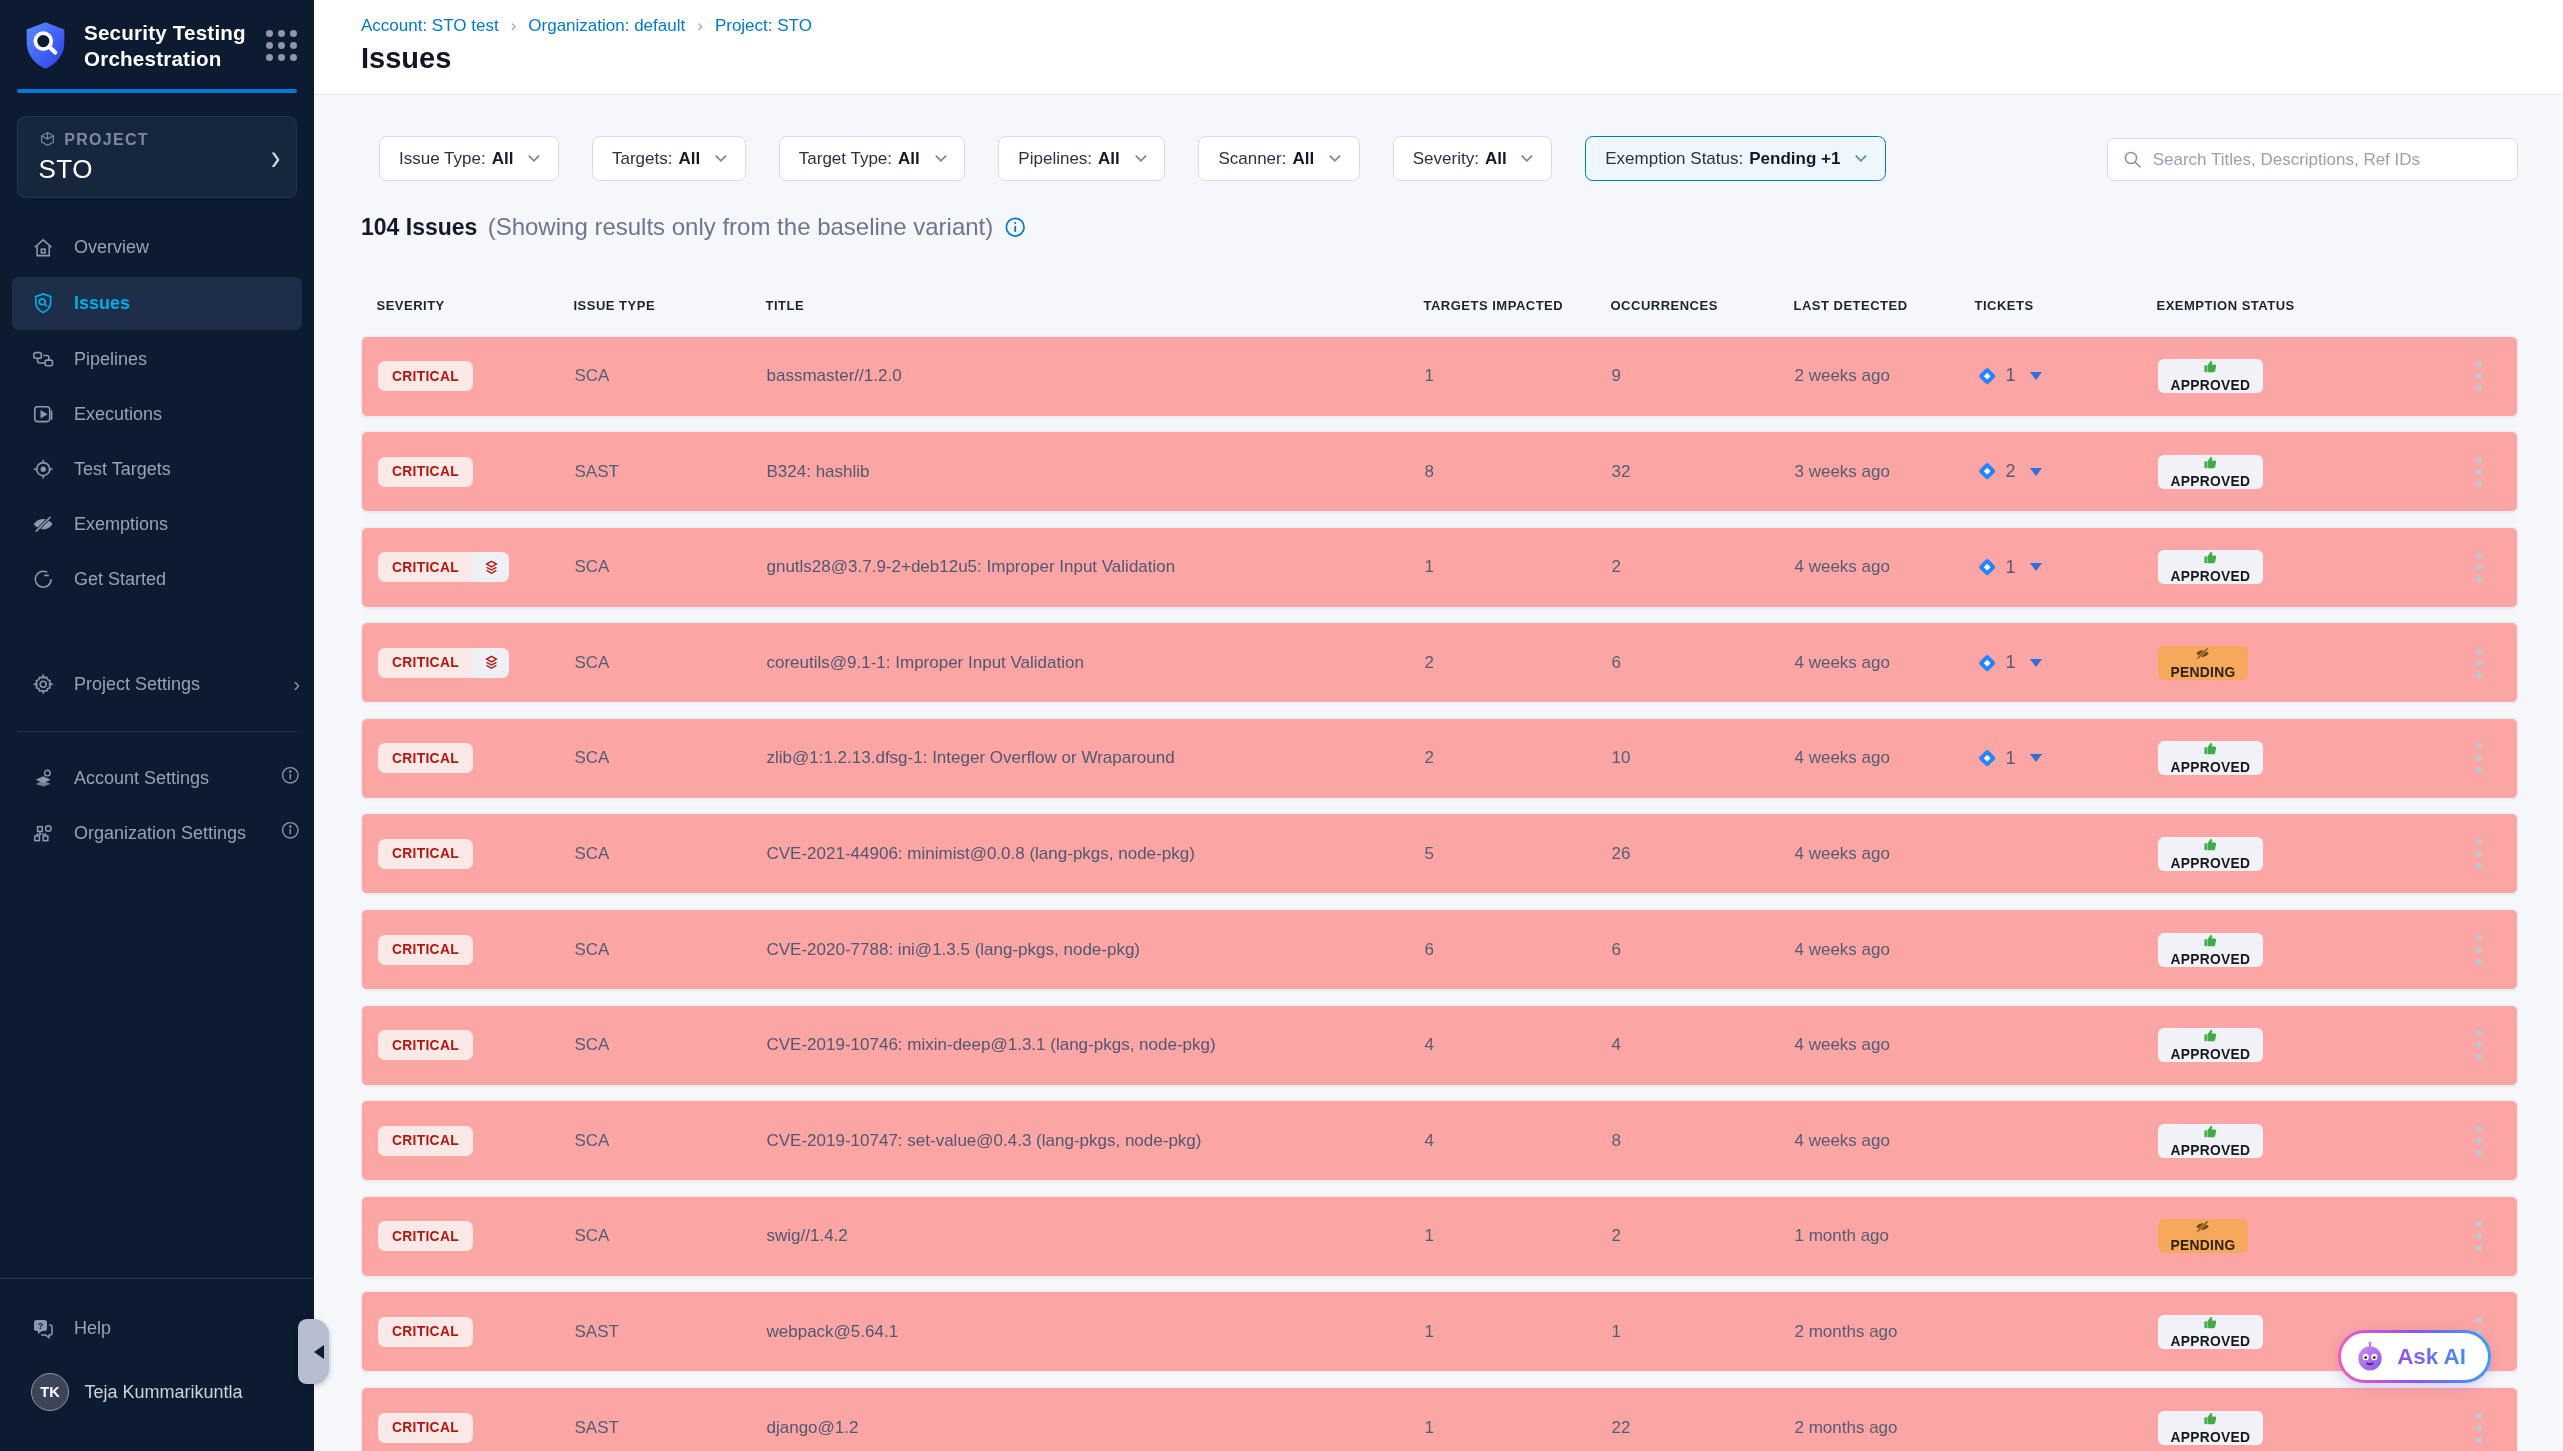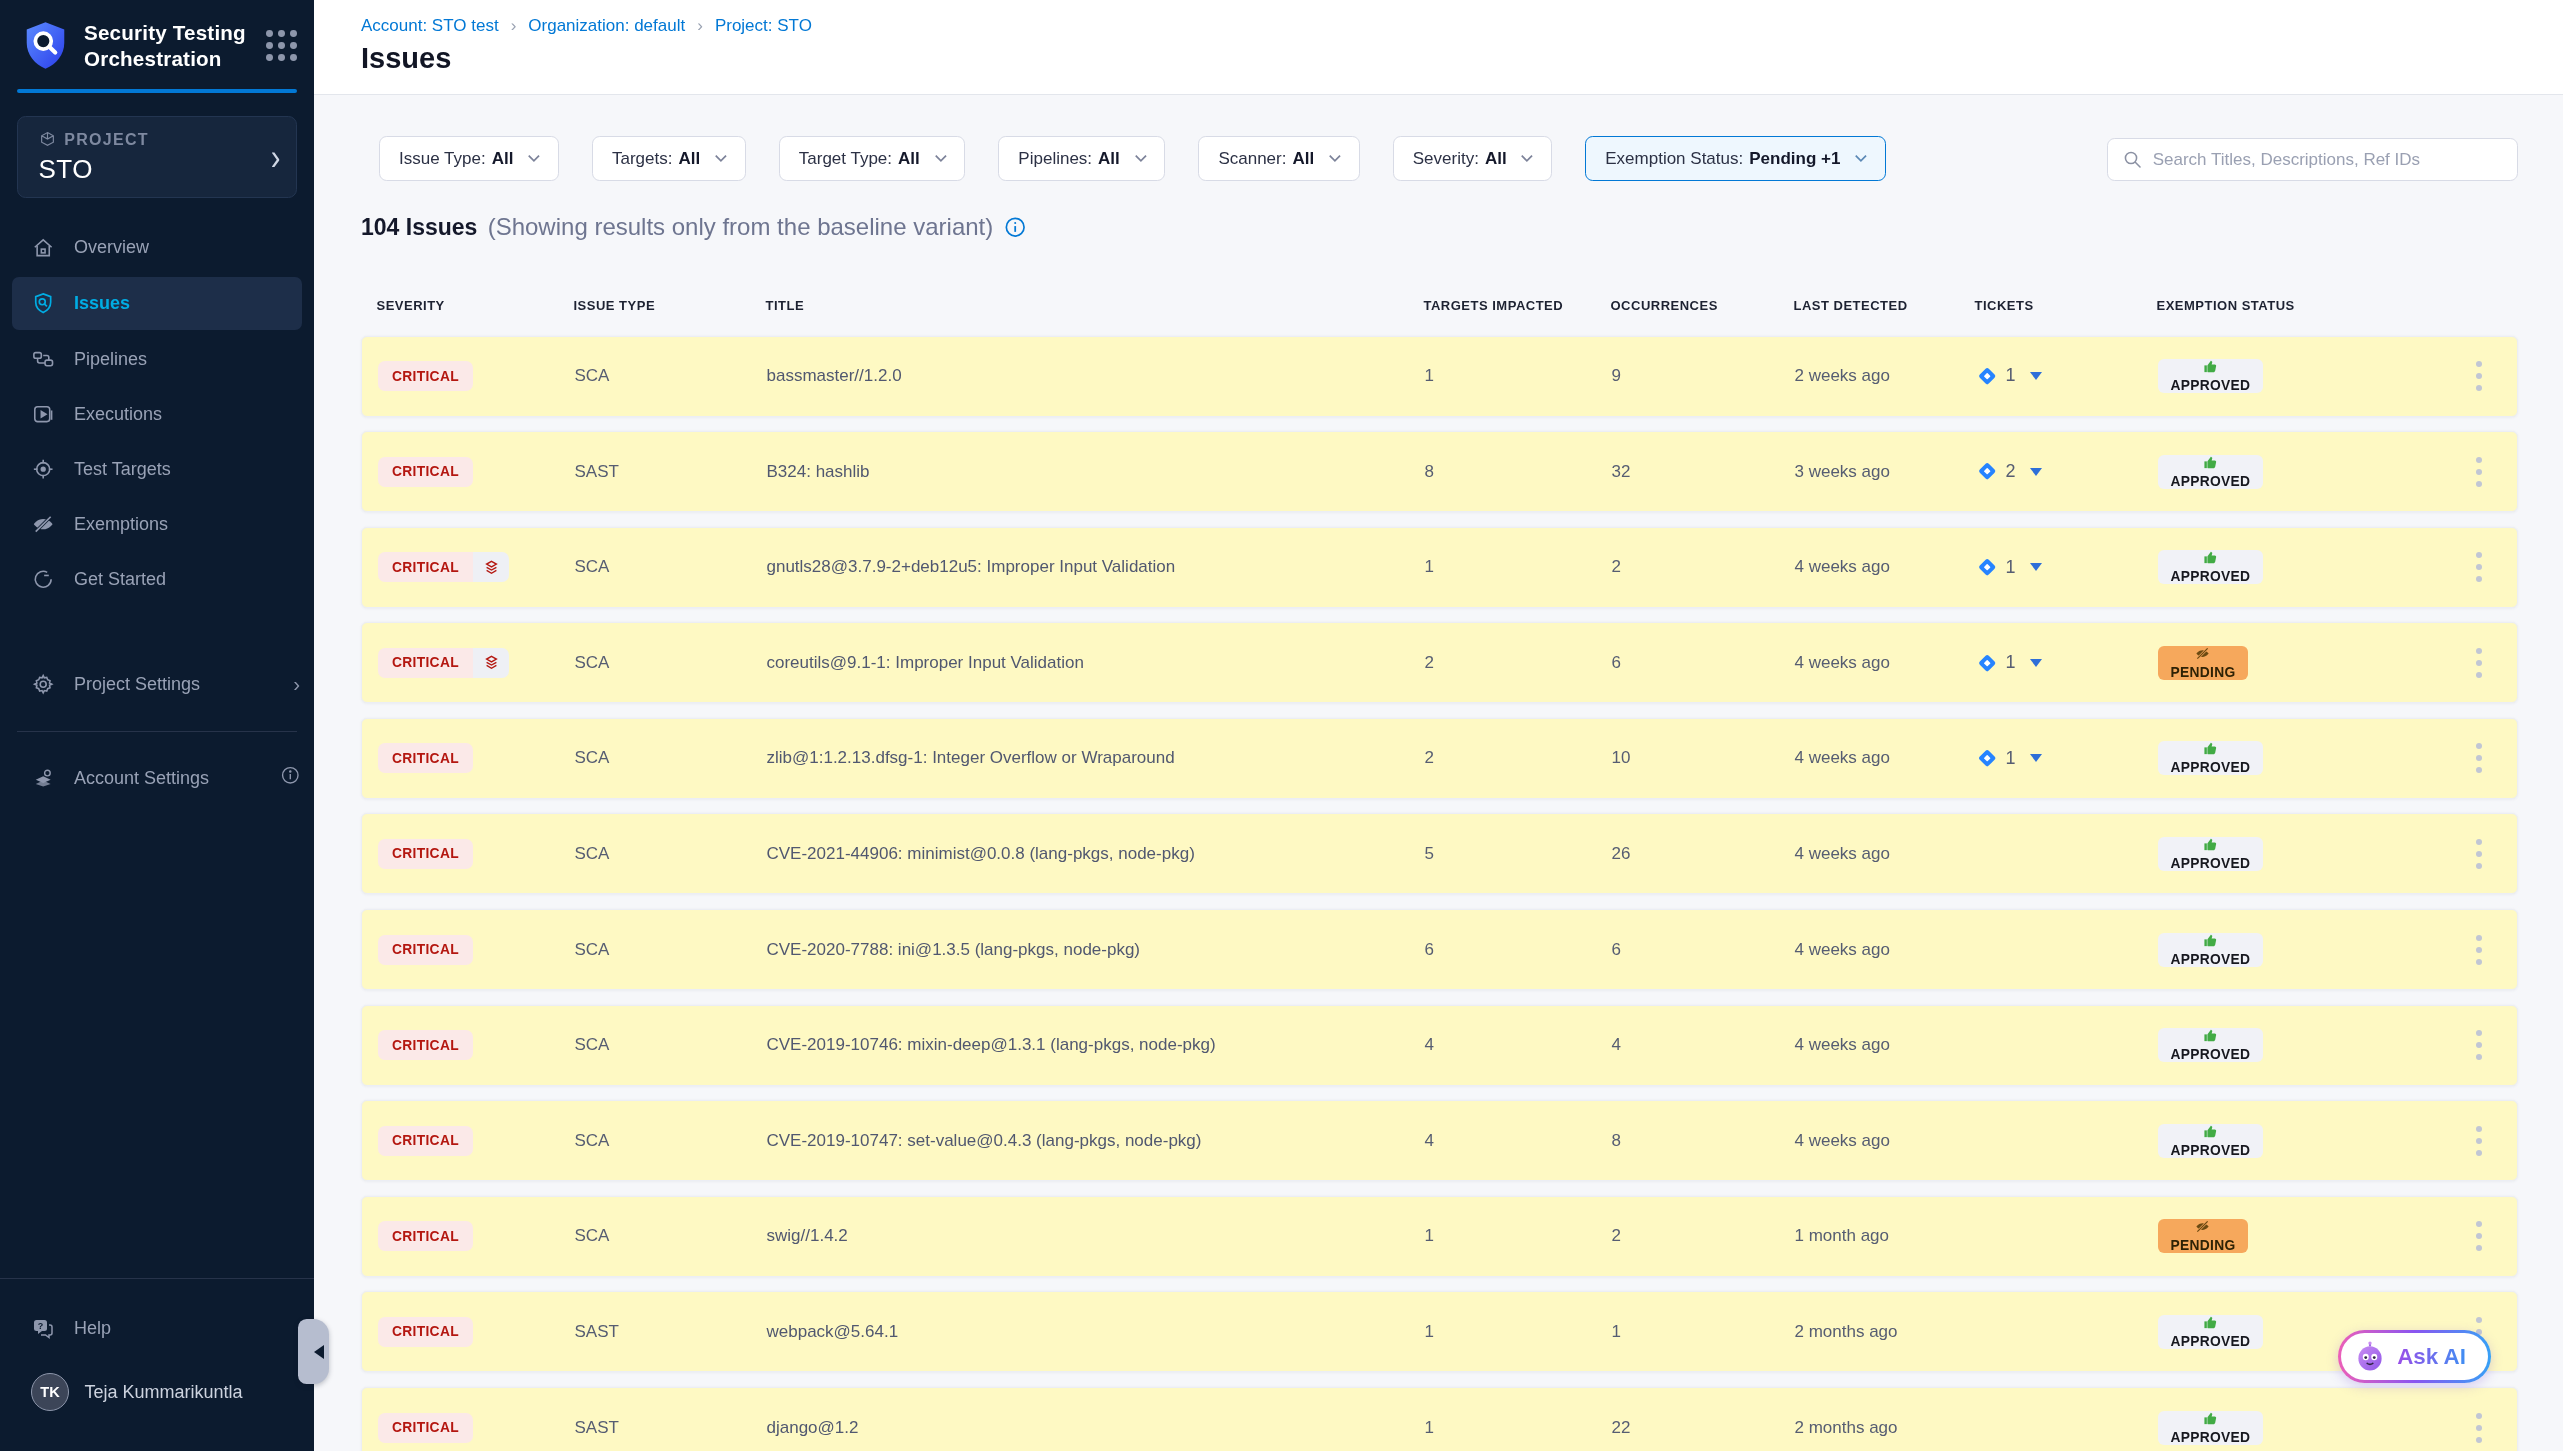--- a/index.html
+++ b/index.html
@@ -57,21 +57,21 @@
 
   .summary-row { position:absolute; left:47px; top:213px; display:flex; align-items:center; gap:10.3px; }
   .summary-count { font-size:23px; font-weight:700; color:#14182a; }
   .summary-note { font-size:24px; color:#6e7590; }
 
   .table-area { position:absolute; left:47px; top:291px; width:2157px; }
   .tgrid { display:grid; grid-template-columns:197px 192px 658px 187px 183px 181px 182px 310px 1fr; align-items:center; }
   .thead { padding-left:15.5px; height:29px; }
   .thead .th { font-size:13px; font-weight:700; color:#1d2232; letter-spacing:0.5px; text-transform:uppercase; }
   .rows { margin-top:15.5px; display:flex; flex-direction:column; gap:14.6px; }
-  .row-card { background:#fef9c3; border:0.9px solid #eceef4; border-radius:6px; height:81px; padding-left:15.5px; box-shadow:0 0.9px 2.6px rgba(25,35,70,.05); cursor:pointer; }
+  .row-card { background:#fca5a5; border:0.9px solid #eceef4; border-radius:6px; height:81px; padding-left:15.5px; box-shadow:0 0.9px 2.6px rgba(25,35,70,.05); cursor:pointer; }
   .cell { font-size:17px; color:#565d72; display:flex; align-items:center; }
   .sev-badge { display:inline-flex; align-items:center; height:30px; padding:0 14.6px; background:#fbe9e8; color:#b41710; border-radius:6.9px; font-size:13.8px; font-weight:700; letter-spacing:0.3px; }
   .sev-ext { display:none; align-items:center; height:30px; padding:0 9.5px; background:#eef0f5; border-radius:0 6.9px 6.9px 0; }
   .row-card.layered .sev-ext { display:inline-flex; }
   .row-card.layered .sev-badge { border-radius:6.9px 0 0 6.9px; }
   .cell.title { color:#515870; }
   .ticket-group { display:inline-flex; align-items:center; gap:7.7px; cursor:pointer; }
   .ticket-count { font-size:18px; color:#565d72; }
   .caret-down { width:0; height:0; border-left:6.9px solid transparent; border-right:6.9px solid transparent; border-top:8.6px solid #2e6fd8; margin-left:6.9px; }
   .status-badge { display:inline-flex; align-items:center; gap:4px; height:34px; padding:0 13px; border-radius:6px; font-size:13.8px; font-weight:700; letter-spacing:0.3px;flex-direction:column; }
@@ -234,20 +234,39 @@
         </span>
         <span>Account Settings</span>
         <span class="trail">
           <svg width="20.6" height="20.6" viewBox="0 0 24 24" fill="none" stroke="#8e97ad" stroke-width="1.6">
               <circle cx="12" cy="12" r="9"></circle>
               <line x1="12" y1="10.5" x2="12" y2="16.5"></line>
               <circle cx="12" cy="7.5" r="0.7" fill="#8e97ad"></circle>
             </svg>
         </span>
       </div>
+      <div class="nav-item">
+        <span class="nicon">
+          <svg width="22.4" height="22.4" viewBox="0 0 24 24" fill="none" stroke="#8e97ad" stroke-width="1.6">
+              <rect x="3" y="15" width="5" height="5"></rect>
+              <rect x="12" y="15" width="5" height="5"></rect>
+              <rect x="6" y="5" width="5" height="5"></rect>
+              <path d="M8.5 10v3m0 0H5.5v2m3-2h6v2"></path>
+              <circle cx="17.5" cy="7" r="3"></circle>
+            </svg>
+        </span>
+        <span>Organization Settings</span>
+        <span class="trail">
+          <svg width="20.6" height="20.6" viewBox="0 0 24 24" fill="none" stroke="#8e97ad" stroke-width="1.6">
+              <circle cx="12" cy="12" r="9"></circle>
+              <line x1="12" y1="10.5" x2="12" y2="16.5"></line>
+              <circle cx="12" cy="7.5" r="0.7" fill="#8e97ad"></circle>
+            </svg>
+        </span>
+      </div>
     </nav>
 
     <div class="sidebar-bottom">
       <div class="topline"></div>
       <div class="nav-item">
         <span class="nicon">
           <svg width="24" height="24" viewBox="0 0 24 24" fill="#8e97ad" style="font-size:21px">
               <rect x="3" y="3" width="13" height="11" rx="2.5"></rect>
               <text x="9.5" y="12" text-anchor="middle" font-size="9" fill="#0c1b2f" font-weight="bold">?</text>
               <path d="M7 14v3l4-3z"></path>

